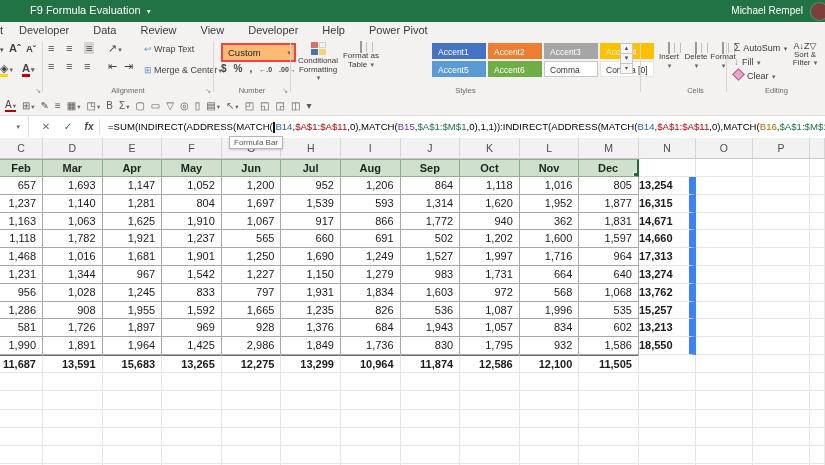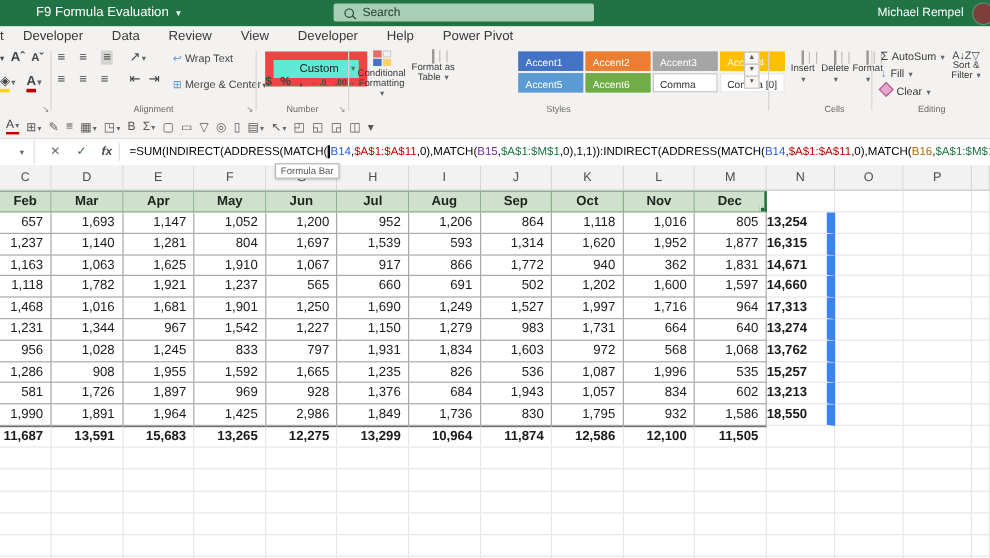--- a/index.html
+++ b/index.html
@@ -23,21 +23,21 @@
 
   
   .ribbon{position:absolute;left:0;top:38px;width:825px;height:58px;background:#f3f2f1;border-bottom:1px solid #e1dfdd;font-size:9px;color:#3b3a39;}
   .grp{position:absolute;top:0;height:58px;}
   .gsep{position:absolute;top:4px;height:50px;width:1px;background:#d8d6d4;}
   .glabel{position:absolute;bottom:1px;left:0;right:0;text-align:center;font-size:7.5px;color:#6b6966;}
   .dlg{position:absolute;right:1px;bottom:1px;font-size:7px;color:#8a8886;}
   .icn{position:absolute;font-size:11px;color:#444;line-height:12px;}
   .dd2{font-size:7px;color:#666;margin-left:1px;}
   .sel{background:#d6d4d2;border-radius:1px;}
-  .combo{position:absolute;left:6px;top:5px;width:66px;height:15px;background:#5eead4;border:7px solid #ef4444;font-size:9.5px;color:#222;line-height:15px;padding-left:5px;text-align:center;}
+  .combo{position:absolute;left:6px;top:5px;width:66px;height:15px;background:#fdba74;border:2px solid #ef4444;font-size:9.5px;color:#222;line-height:15px;padding-left:5px;}
   .combo .dd2{position:absolute;right:3px;top:0;}
   .chip{width:54px;height:16px;font-size:8.5px;line-height:16px;padding-left:5px;box-sizing:border-box;white-space:nowrap;overflow:hidden;}
   .gallery{position:absolute;left:92px;top:5px;display:grid;grid-template-columns:repeat(4,54px);grid-auto-rows:16px;gap:2px;margin-left:48px;}
   .gscroll{position:absolute;left:328px;top:5px;width:13px;}
   .gscroll div{width:13px;height:11px;background:#f8f7f6;border:1px solid #c8c6c4;box-sizing:border-box;font-size:6px;text-align:center;line-height:9px;color:#555;margin-bottom:-1px;}
   .bigbtn{position:absolute;width:30px;text-align:center;}
   .bigbtn .bl{font-size:8px;line-height:8.5px;color:#3b3a39;}
   .cf-icon{display:grid;grid-template-columns:7px 7px;grid-auto-rows:6px;gap:1px;margin:0 auto 2px auto;width:15px;}
   .cf-icon span{display:block;}
   .tbl-icon{width:18px;height:13px;border:1px solid #9a9896;margin:0 auto 1px auto;background:
@@ -84,24 +84,20 @@
   .gr{font-weight:bold;text-align:right;padding-right:6px;border-top:1px solid #6f6f6f;border-right:1px solid #e6e6e6;border-bottom:1px solid #e6e6e6;line-height:17px;}
   .ec{border-right:1px solid #e6e6e6;border-bottom:1px solid #e6e6e6;}
 </style>
 </head>
 <body>
 
 <div class="app">
 
   <div class="titlebar">
     <div class="doc-title"><span>F9 Formula Evaluation</span><span class="dd">▾</span></div>
-    <div class="search-box">
-      <span class="mag"></span>
-      <span>Search</span>
-    </div>
     <span class="user-name">Michael Rempel</span>
     <span class="avatar"></span>
   </div>
 
   <div class="tabrow" id="tabs">
     <span class="tab tab-frag">t</span>
   <span class="tab">Developer</span>
       <span class="tab">Data</span>
       <span class="tab">Review</span>
       <span class="tab">View</span>

